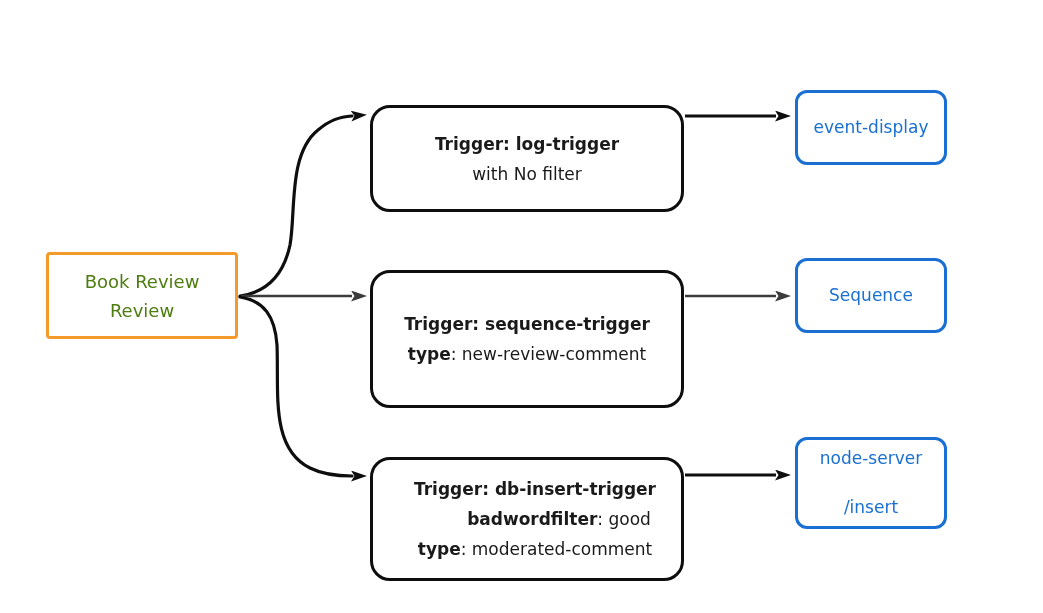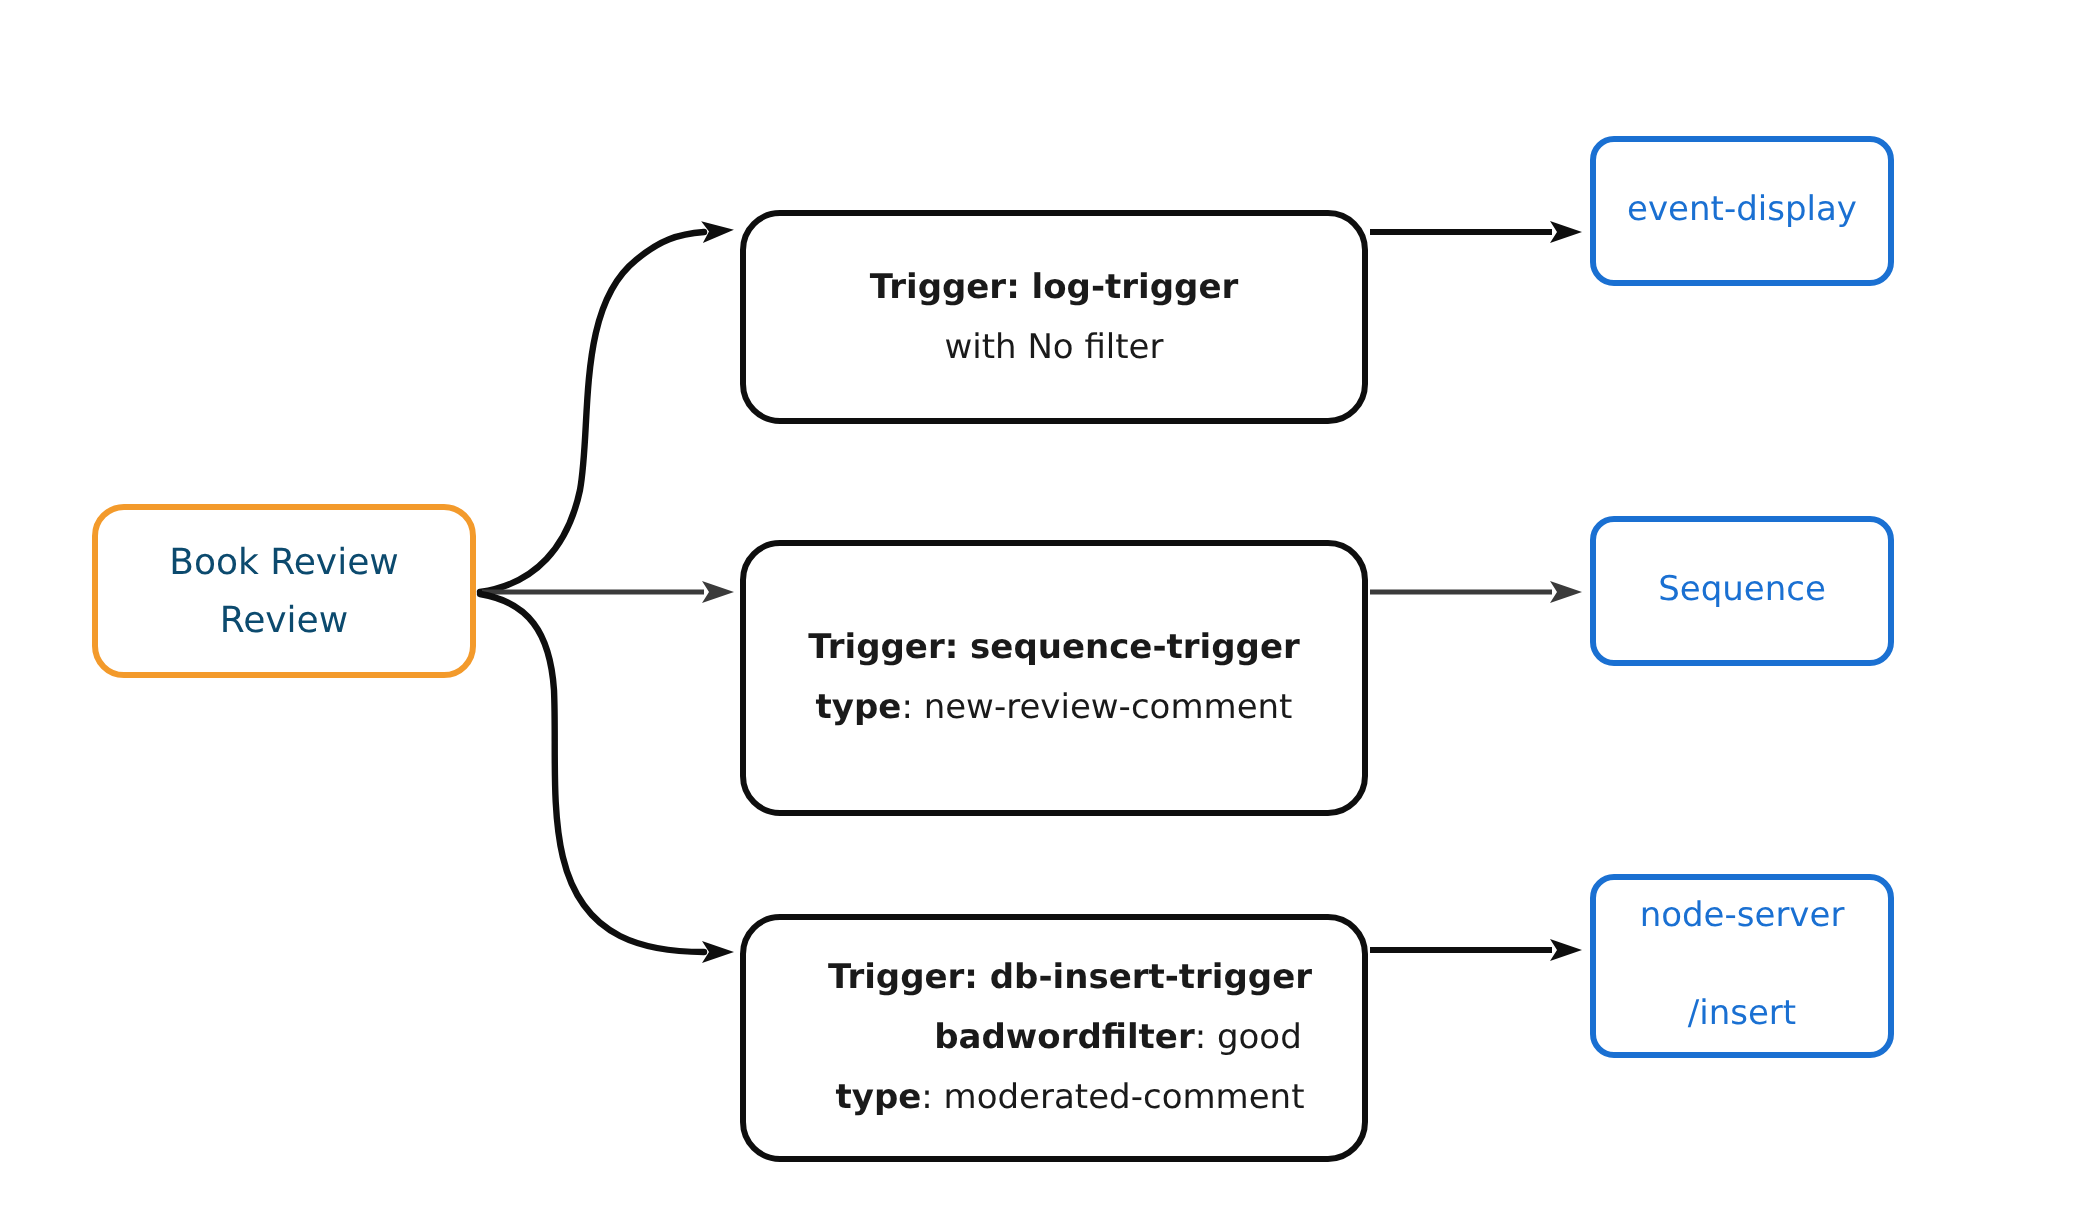--- a/index.html
+++ b/index.html
@@ -23,22 +23,22 @@
     text-align: center;
     background: #ffffff;
   }
   .line { display: block; }
   .b { font-weight: bold; }
 
   
   .broker {
     left: 46px; top: 252px; width: 192px; height: 87px;
     border: 3px solid #F39A2B;
-    border-radius: 16px;
-    color: #0c4a6e;
+    border-radius: 4px;
+    color: #4d7c0f;
     font-size: 18px;
     line-height: 29px;
   }
 
   
   .trigger {
     left: 370px; width: 314px;
     border: 3px solid #0e0e0e;
     border-radius: 20px;
     color: #1a1a1a;
@@ -53,21 +53,21 @@
 
   
   .sink {
     left: 795px; width: 152px;
     border: 3px solid #1A70D2;
     border-radius: 12px;
     color: #1A70D2;
     font-size: 17px;
     line-height: 29px;
   }
-  #sink-event { top: 68px;  height: 75px; }
+  #sink-event { top: 90px;  height: 75px; }
   #sink-seq   { top: 258px; height: 75px; }
   #sink-node  { top: 437px; height: 92px; gap: 20px; }
 </style>
 </head>
 <body>
 
 <div class="canvas">
 
   <svg class="edges" viewBox="0 0 1043 613" xmlns="http://www.w3.org/2000/svg">
     <defs>

